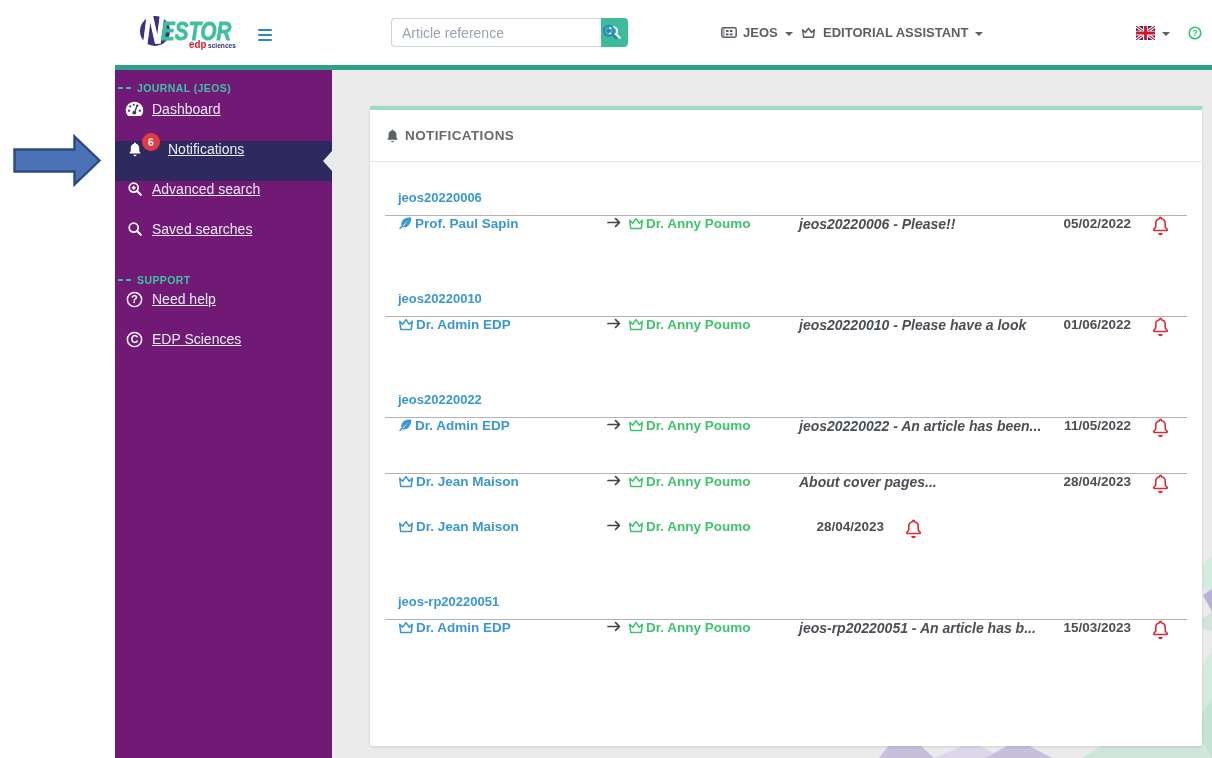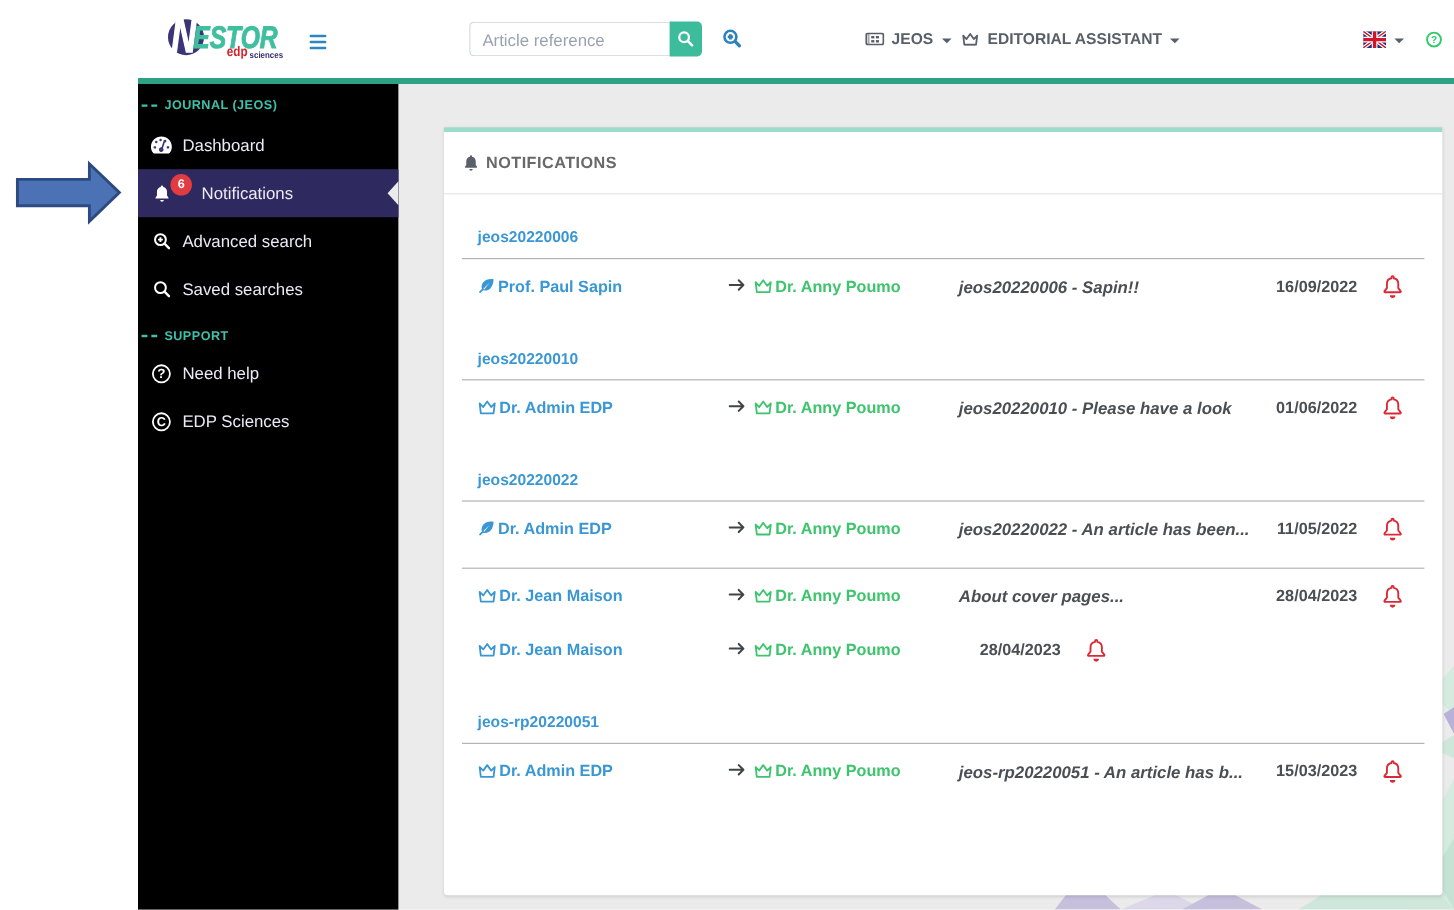--- a/index.html
+++ b/index.html
@@ -17,49 +17,49 @@
 #logo .nestorE { position:absolute; left:22px; top:4px; font-size:26px; font-weight:bold; font-style:italic; color:#3fbf9f; -webkit-text-stroke:0.8px #3fbf9f; transform:scaleX(.79); transform-origin:left top; }
 #logo .edp { position:absolute; left:50px; top:26px; font-size:11.5px; font-weight:bold; color:#d8232e; transform:scaleX(.85); transform-origin:left top; }
 #logo .sci { position:absolute; left:69px; top:29px; font-size:7.5px; font-weight:bold; color:#332c6e; transform:scaleX(.88); transform-origin:left top; }
 
 
 #burger { position:absolute; left:258px; top:29px; width:14px; height:12px; }
 #burger div { height:2px; background:#2e86c1; margin-bottom:3px; border-radius:1px; }
 
 
 #search { position:absolute; left:391px; top:18px; height:29px; display:flex; }
-#search input { width:167px; height:29px; border:1px solid #cfd4da; border-right:none; border-radius:4px 0 0 4px; padding:0 10px; font-size:14px; color:#98a2b0; font-family:"Liberation Sans",sans-serif; outline:none; }
+#search input { width:210px; height:29px; border:1px solid #cfd4da; border-right:none; border-radius:4px 0 0 4px; padding:0 10px; font-size:14px; color:#98a2b0; font-family:"Liberation Sans",sans-serif; outline:none; }
 #search input::placeholder { color:#98a2b0; }
 #search .btn { width:27px; height:29px; background:#3cbc9b; border-radius:0 4px 4px 0; display:flex; align-items:center; justify-content:center; }
 #zoomplus { position:absolute; left:602px; top:24px; }
 
 
 .hitem { position:absolute; top:0; height:65px; display:flex; align-items:center; color:#585f66; font-weight:bold; font-size:13px; }
 .caret { width:0; height:0; border-left:4px solid transparent; border-right:4px solid transparent; border-top:4.5px solid #585f66; margin-left:7px; margin-top:2px; }
 #userbtn { position:absolute; left:987px; top:13px; width:144px; height:40px; background:#ecc230; border-radius:5px; display:flex; align-items:center; justify-content:center; color:#6c675a; font-weight:bold; font-size:13px; }
 #userbtn .caret { border-top-color:#6c675a; }
 
 
-#sidebar { position:absolute; left:115px; top:70px; width:217px; height:688px; background:#000000; }
+#sidebar { position:absolute; left:115px; top:70px; width:217px; height:688px; background:#701a75; }
 .sect { position:absolute; left:0; width:100%; height:18px; color:#3fc1a9; font-size:10.5px; font-weight:bold; letter-spacing:0.4px; display:flex; align-items:center; }
 .sect .dash { width:13px; height:0; border-top:2px dashed #3fc1a9; margin-left:3px; margin-right:6px; }
-.mitem { position:absolute; left:0; width:100%; height:40px; display:flex; align-items:center; color:#eceaf6; font-size:14px; }
+.mitem { position:absolute; left:0; width:100%; height:40px; display:flex; color:#eceaf6; font-size:14px;text-decoration:underline; }
 .mitem .ic { width:19px; margin-left:10px; margin-right:8px; display:flex; justify-content:center; }
 .mitem.active { background:#2e295f; }
 .mitem.active:after { content:""; position:absolute; right:0; top:50%; margin-top:-10px; width:0; height:0; border-top:10px solid transparent; border-bottom:10px solid transparent; border-right:9px solid #ebebeb; }
 #badge6 { position:absolute; left:17px; top:-8px; width:18px; height:18px; background:#e23b41; border-radius:50%; color:#fff; font-size:10.5px; font-weight:bold; display:flex; align-items:center; justify-content:center; }
 
 
 #content { position:absolute; left:332px; top:70px; width:880px; height:688px; background:#ebebeb; }
 #card { position:absolute; left:38px; top:36px; width:832px; height:640px; background:#fff; border-top:4px solid #9cdcca; border-radius:0 0 3px 3px; box-shadow:0 1px 3px rgba(0,0,0,.12); }
 #cardhead { height:52px; border-bottom:1px solid #e5e5e5; display:flex; align-items:center; padding-left:15px; color:#696969; font-weight:bold; font-size:13.5px; letter-spacing:.4px; }
 #cardbody { padding:0 15px; }
 .glabel { color:#3a97d4; font-weight:bold; font-size:13px; padding-left:13px; }
 .gdiv { border:none; border-top:1px solid #b3b3b3; margin:0; }
-.nrow { height:45px; display:flex; align-items:center; font-size:13.5px; font-weight:bold; padding-left:13px; }
+.nrow { height:45px; display:flex; align-items:flex-start; font-size:13.5px; font-weight:bold; padding-left:13px; }
 .c-sender { flex:0 0 209px; color:#3a97d4; display:flex; align-items:center; }
 .c-arrow { flex:0 0 21px; }
 .c-recip { flex:0 0 171px; color:#3ec46d; display:flex; align-items:center; }
 .c-subj  { flex:1 1 auto; color:#4a4f54; font-style:italic; font-size:14px; }
 .c-date  { flex:0 0 85px; color:#4a4f54; text-align:right; }
 .c-bell  { flex:0 0 56px; display:flex; justify-content:flex-end; padding-right:18px; }
 .icg { margin-right:2px; display:flex; }
 
 
 #annot { position:absolute; left:11px; top:133px; }
@@ -99,22 +99,22 @@
               </svg>
             </span>Prof. Paul Sapin</span>
         <span class="c-arrow"><svg width="14" height="11" viewBox="0 0 14 11">
               <path fill="none" stroke="#3f4449" stroke-width="1.7" stroke-linecap="round" stroke-linejoin="round" d="M1 5.5h11M8.6 1.6l3.9 3.9-3.9 3.9"></path>
             </svg></span>
         <span class="c-recip"><span class="icg">
               <svg width="16" height="14" viewBox="0 0 16 14">
                 <path fill="none" stroke="#3ec46d" stroke-width="1.5" stroke-linejoin="round" d="M1.7 3.2l3 3L8 1.6l3.3 4.6 3-3-1 8.2H2.7z"></path>
               </svg>
             </span>Dr. Anny Poumo</span>
-        <span class="c-subj">jeos20220006 - Sapin!!</span>
-        <span class="c-date">16/09/2022</span>
+        <span class="c-subj">jeos20220006 - Please!!</span>
+        <span class="c-date">05/02/2022</span>
         <span class="c-bell">
             <svg width="17" height="20" viewBox="0 0 16 19">
               <path fill="none" stroke="#da2a35" stroke-width="1.5" stroke-linejoin="round" d="M8 1.2c.5 0 .9.4.9 1v.5c2.2.4 3.6 2.2 3.6 4.4v3.4l1.9 2.4c.3.4 0 .9-.5.9H2.1c-.5 0-.8-.5-.5-.9l1.9-2.4V7.1c0-2.2 1.4-4 3.6-4.4v-.5c0-.6.4-1 .9-1z"></path>
               <path fill="#da2a35" d="M5.8 16.2h4.4a2.2 2.2 0 0 1-4.4 0z"></path>
             </svg>
           </span>
       </div>
 
       <div class="glabel" style="padding-top:30px">jeos20220010</div>
       <hr class="gdiv" style="margin-top:10px">

